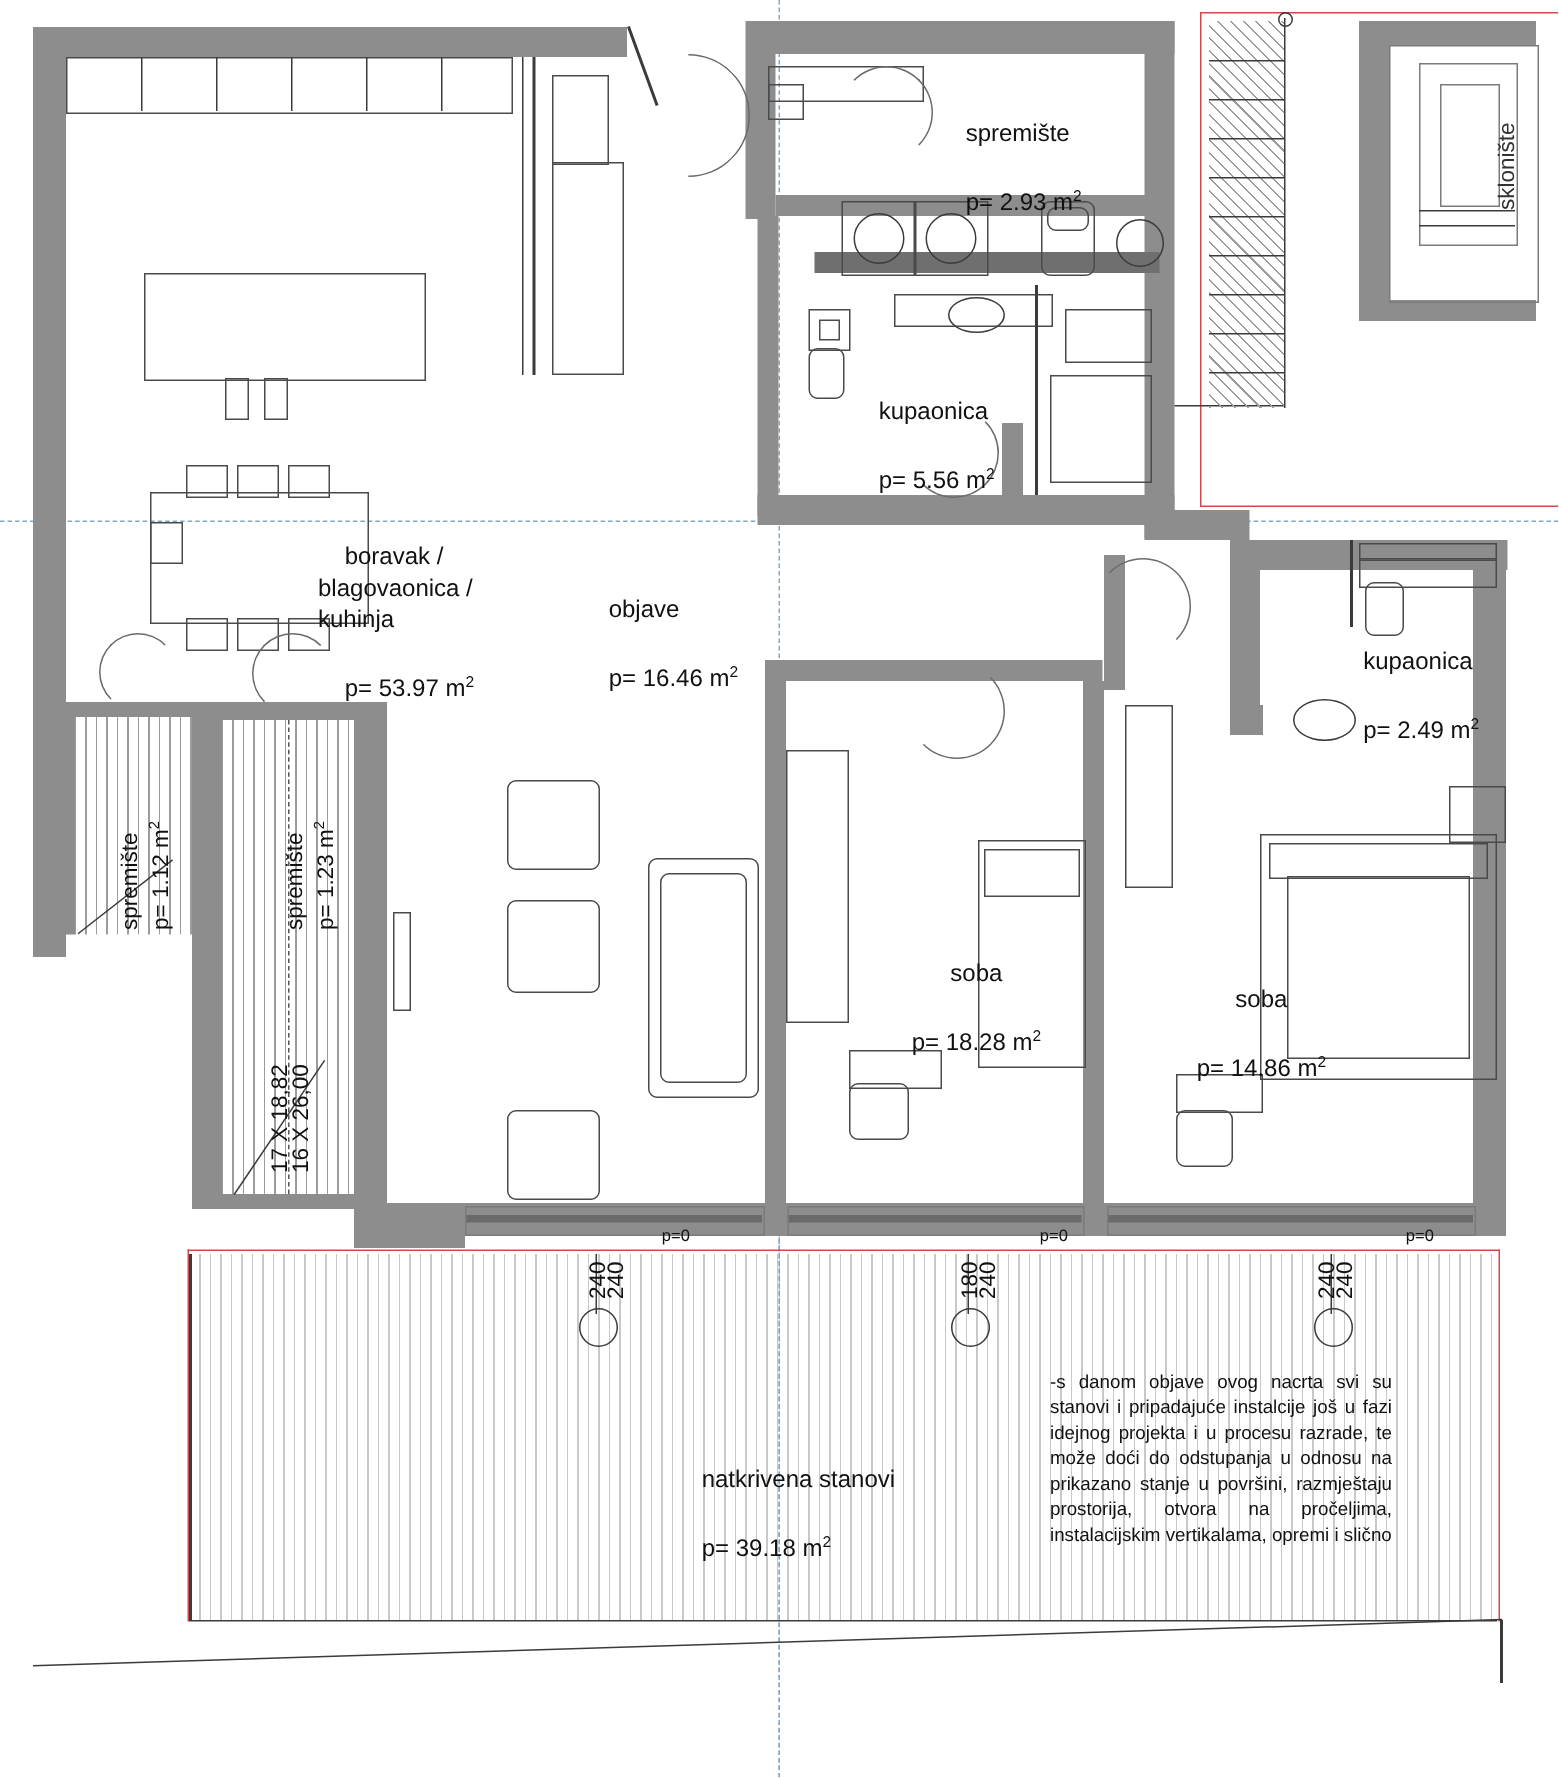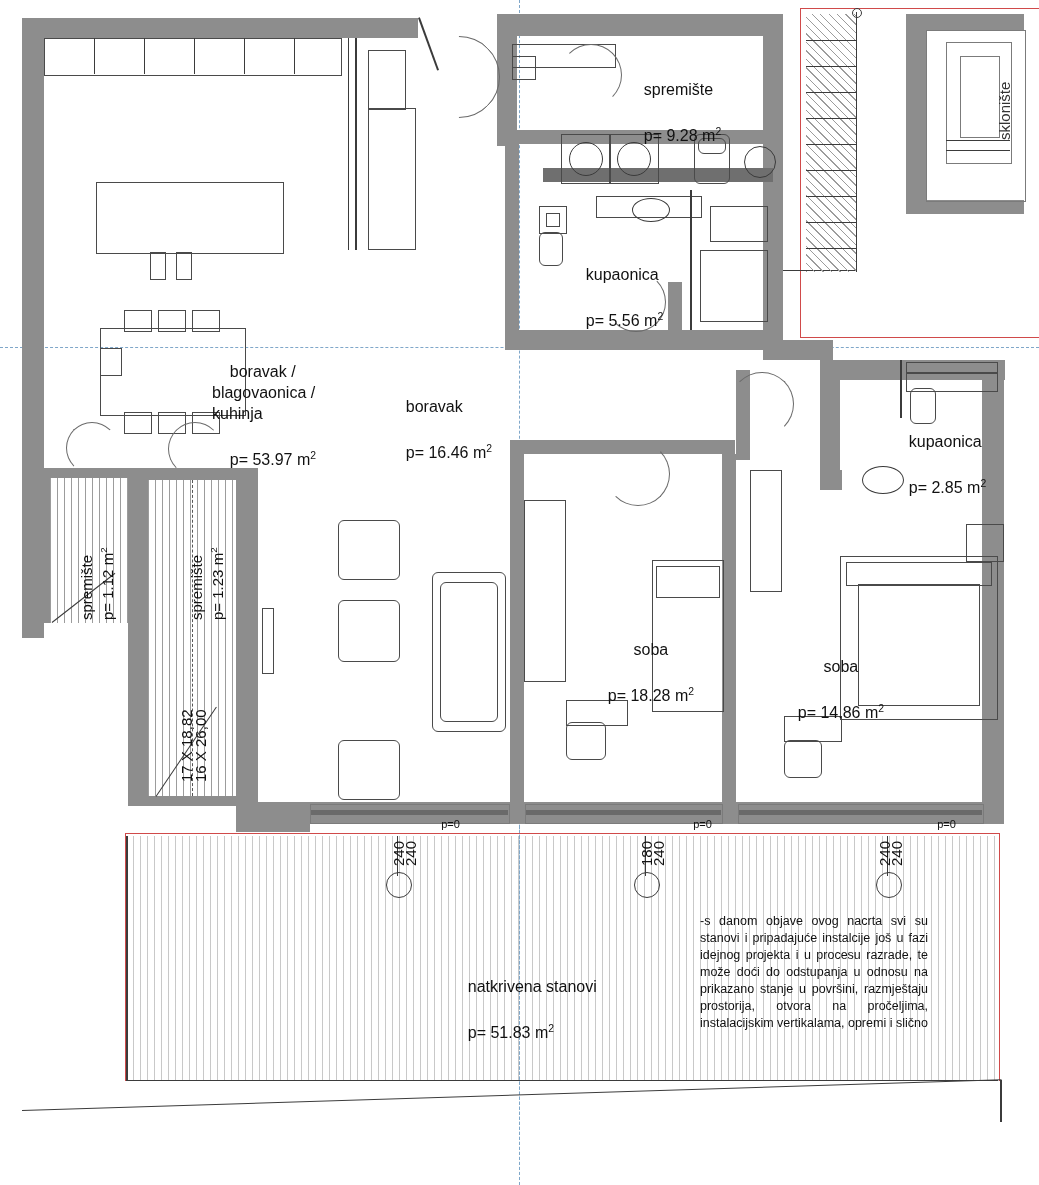--- a/index.html
+++ b/index.html
@@ -204,58 +204,58 @@
 
   <div class="circ" style="left:386px;top:872px;width:24px;height:24px;"></div>
   <div class="circ" style="left:634px;top:872px;width:24px;height:24px;"></div>
   <div class="circ" style="left:876px;top:872px;width:24px;height:24px;"></div>
   <div class="line" style="left:397px;top:836px;width:1px;height:40px;"></div>
   <div class="line" style="left:645px;top:836px;width:1px;height:40px;"></div>
   <div class="line" style="left:887px;top:836px;width:1px;height:40px;"></div>
 
   <div class="lbl" style="left:626px;top:58px;">
     <span>spremište</span><br>
-    <span>p= 9.28 m</span><sup>2</sup>
+    <span>p= 2.93 m</span><sup>2</sup>
   </div>
 
   <div class="lbl" style="left:568px;top:243px;">
     <span>kupaonica</span><br>
     <span>p= 5.56 m</span><sup>2</sup>
   </div>
 
   <div class="lbl" style="left:212px;top:340px;">
     <span style="white-space:pre-line;">boravak /
 blagovaonica /
 kuhinja</span><br>
     <span>p= 53.97 m</span><sup>2</sup>
   </div>
 
   <div class="lbl" style="left:388px;top:375px;">
-    <span>boravak</span><br>
+    <span>objave</span><br>
     <span>p= 16.46 m</span><sup>2</sup>
   </div>
 
   <div class="lbl" style="left:891px;top:410px;">
     <span>kupaonica</span><br>
-    <span>p= 2.85 m</span><sup>2</sup>
+    <span>p= 2.49 m</span><sup>2</sup>
   </div>
 
   <div class="lbl" style="left:590px;top:618px;text-align:center;">
     <span>soba</span><br>
     <span>p= 18.28 m</span><sup>2</sup>
   </div>
 
   <div class="lbl" style="left:780px;top:635px;text-align:center;">
     <span>soba</span><br>
     <span>p= 14.86 m</span><sup>2</sup>
   </div>
 
   <div class="lbl" style="left:450px;top:955px;">
     <span>natkrivena stanovi</span><br>
-    <span>p= 51.83 m</span><sup>2</sup>
+    <span>p= 39.18 m</span><sup>2</sup>
   </div>
 
   <div class="vert" style="left:78px;top:620px;transform:rotate(-90deg);">
     <span>spremište</span>
   </div>
   <div class="vert" style="left:98px;top:620px;transform:rotate(-90deg);">
     <span>p= 1.12 m</span><sup>2</sup>
   </div>
 
   <div class="vert" style="left:188px;top:620px;transform:rotate(-90deg);">

